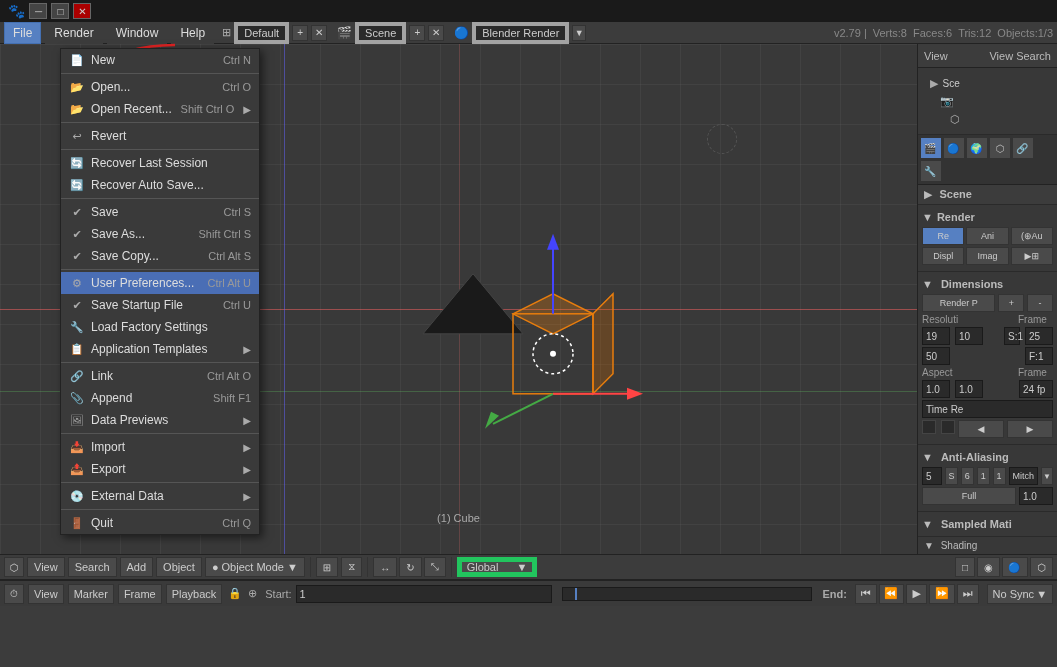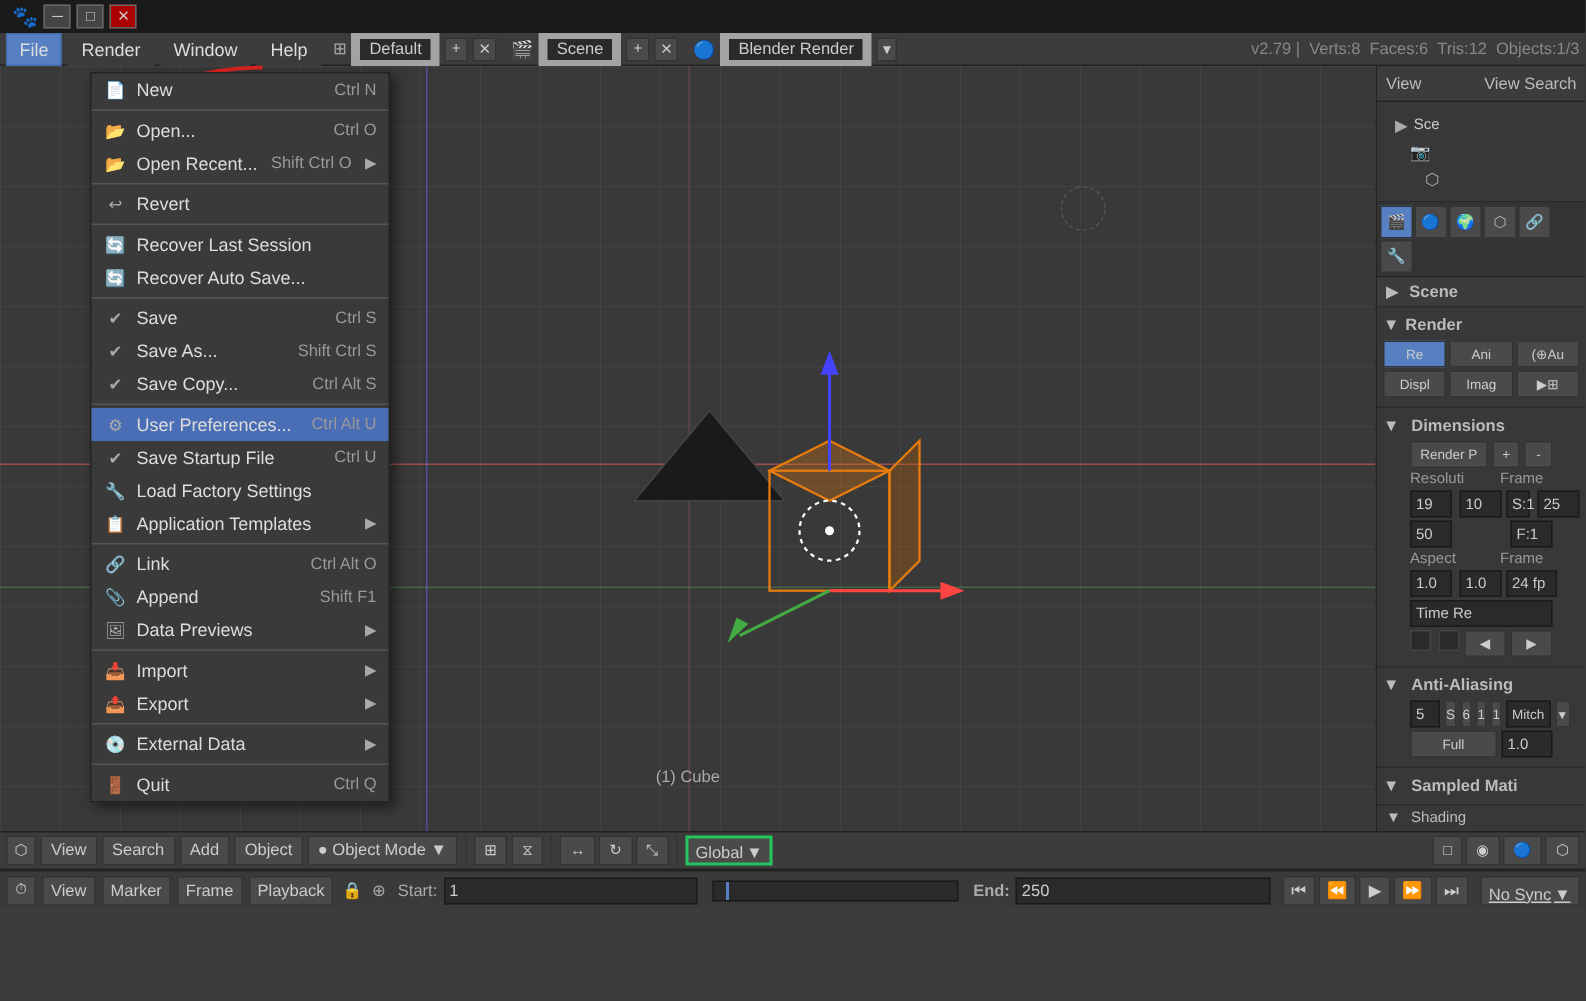--- a/index.html
+++ b/index.html
@@ -146,21 +146,21 @@
       padding: 2px 0;
       font-weight: bold;
       display: flex;
       align-items: center;
       gap: 4px;
     }
     .panel-row {
       display: flex;
       align-items: flex-start;
       gap: 3px;
-      margin: 2px 18px;
+      margin: 2px 0;
     }
     .panel-field {
       flex: 1;
       height: 18px;
       background: #2a2a2a;
       border: 1px solid #1a1a1a;
       color: #ccc;
       font-size: 10px;
       padding: 0 3px;
       display: flex;
@@ -304,21 +304,21 @@
       display: flex;
       align-items: center;
       padding: 0 4px;
       gap: 4px;
       border-bottom: 1px solid #222;
       font-size: 11px;
       color: #aaa;
     }
     .info-badge {
       background: #2a2a2a;
-      border: 6px solid #a3a3a3;
+      border: 4px solid #a3a3a3;
       padding: 1px 6px;
       color: #ccc;
       font-size: 11px;
     }
 
     
     #cube-overlay {
       position: absolute;
       top: 50%;
       left: 50%;
@@ -617,21 +617,21 @@
   <div class="tb-sep"></div>
   <div class="bottom-btn" style="height:20px;font-size:10px;">⊞</div>
   <div class="bottom-btn" style="height:20px;font-size:10px;">⧖</div>
   <div class="tb-sep"></div>
   <div style="display:flex;gap:2px;">
     <div class="bottom-btn" style="height:20px;font-size:10px;">↔</div>
     <div class="bottom-btn" style="height:20px;font-size:10px;">↻</div>
     <div class="bottom-btn" style="height:20px;font-size:10px;">⤡</div>
   </div>
   <div class="tb-sep"></div>
-  <div style="height:20px;padding:0 5px;background:#4a4a4a;border:2px solid #22c55e;color:#ccc;font-size:11px;display:flex;align-items:flex-end;gap:2px;cursor:pointer;">
+  <div style="height:20px;padding:0 5px;background:#4a4a4a;border:5px solid #22c55e;color:#ccc;font-size:11px;display:flex;align-items:center;gap:18px;cursor:pointer;">
     <span>Global</span>
     <span>▼</span>
   </div>
   <div style="margin-left:auto;display:flex;gap:2px;">
     <div class="bottom-btn" style="height:20px;font-size:10px;">□</div>
     <div class="bottom-btn" style="height:20px;font-size:10px;">◉</div>
     <div class="bottom-btn" style="height:20px;font-size:10px;">🔵</div>
     <div class="bottom-btn" style="height:20px;font-size:10px;">⬡</div>
   </div>
 </div>
@@ -647,31 +647,30 @@
   <div style="font-size:11px;color:#aaa;">⊕</div>
 
   <div style="font-size:11px;color:#aaa;margin-left:4px;">Start:</div>
   <div class="panel-field" style="width:30px;height:18px;font-size:11px;">1</div>
 
   <div class="timeline-track" style="margin:0 6px;">
     <div class="timeline-playhead"></div>
   </div>
 
   <div style="font-size:11px;color:#aaa;font-weight:bold;">End:</div>
-  <div class="panel-field" style="width:30px;height:18px;font-size:11px;">250</div>
 
   <div style="display:flex;gap:2px;margin:0 4px;">
     <div class="timeline-btn" style="font-size:11px;">⏮</div>
     <div class="timeline-btn" style="font-size:11px;">⏪</div>
     <div class="timeline-btn" style="font-size:11px;">▶</div>
     <div class="timeline-btn" style="font-size:11px;">⏩</div>
     <div class="timeline-btn" style="font-size:11px;">⏭</div>
   </div>
 
-  <div style="height:20px;padding:0 5px;background:#4a4a4a;border:1px solid #333;color:#ccc;font-size:11px;display:flex;align-items:flex-end;gap:2px;cursor:pointer;text-decoration:underline;">
+  <div style="height:20px;padding:0 5px;background:#4a4a4a;border:1px solid #333;color:#ccc;font-size:11px;display:flex;align-items:center;gap:2px;cursor:pointer;">
     <span>No Sync</span>
     <span>▼</span>
   </div>
 </div>
 
 <div id="file-menu">
   <div class="menu-item">
     <span class="icon">📄</span>
     <span>New</span>
     <span class="shortcut">Ctrl N</span>

